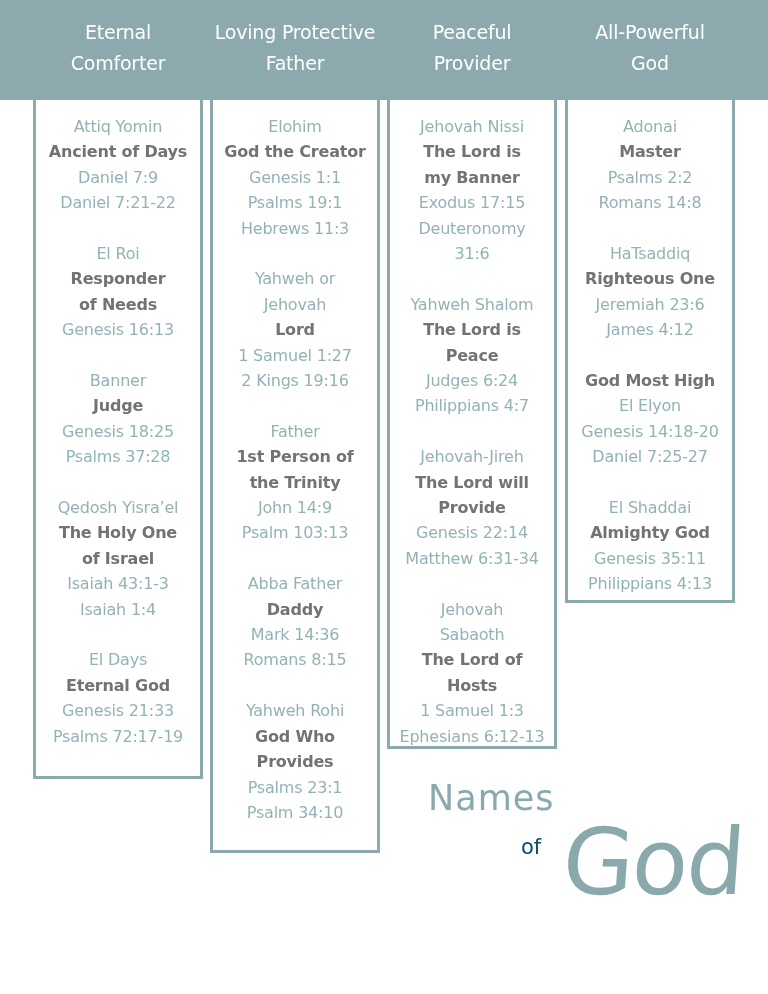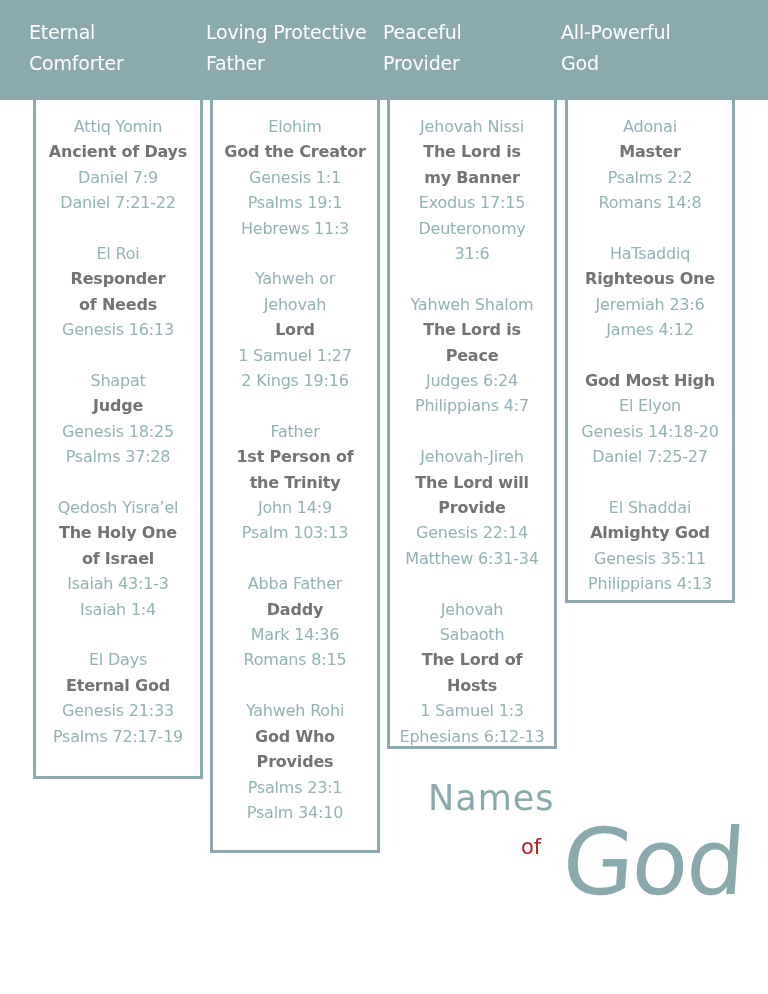--- a/index.html
+++ b/index.html
@@ -6,21 +6,21 @@
   body {
     width: 768px; height: 994px; position: relative; overflow: hidden;
     background: #ffffff;
     font-family: "DejaVu Sans", sans-serif;
   }
   .header {
     position: absolute; left: 0; top: 0; width: 768px; height: 100px;
     background: #8caaae;
   }
   .head-col {
-    position: absolute; top: 17px; width: 178px; 
+    position: absolute; top: 17px; width: 178px; text-align: center;
     color: #ffffff; font-family: "DejaVu Sans", sans-serif;
     font-size: 19px; line-height: 31px; font-weight: normal;
     letter-spacing: -0.2px;
   }
   .head-col span { display: block; }
   .col {
     position: absolute; top: 100px; width: 164px;
     border: 3px solid #8caaae; border-top: none;
     box-sizing: content-box;
   }
@@ -33,21 +33,21 @@
   .entry:last-child { margin-bottom: 0; }
   .line { display: block; white-space: nowrap; }
   .meaning { font-weight: bold; color: #737373; }
   .title-names {
     position: absolute; left: 428px; top: 768px;
     font-size: 35px; color: #8aa9ad; letter-spacing: 1px;
     line-height: 60px;
   }
   .title-of {
     position: absolute; left: 521px; top: 832px;
-    font-size: 21px; color: #b91c1c; line-height: 30px;
+    font-size: 21px; color: #0c4a6e; line-height: 30px;
   }
   .title-god {
     position: absolute; left: 563px; top: 808px;
     font-size: 92px; color: #8aa9ad; line-height: 110px;
     font-family: "DejaVu Sans", sans-serif; font-weight: normal;
     letter-spacing: -2px; transform: skewX(-4deg);
   }
 </style>
 </head>
 <body>
@@ -79,21 +79,21 @@
         <span class="line ref">Daniel 7:9</span>
         <span class="line ref">Daniel 7:21-22</span>
       </div>
       <div class="entry">
         <span class="line">El Roi</span>
         <span class="line meaning">Responder</span>
         <span class="line meaning">of Needs</span>
         <span class="line ref">Genesis 16:13</span>
       </div>
       <div class="entry">
-        <span class="line">Shapat</span>
+        <span class="line">Banner</span>
         <span class="line meaning">Judge</span>
         <span class="line ref">Genesis 18:25</span>
         <span class="line ref">Psalms 37:28</span>
       </div>
       <div class="entry">
         <span class="line">Qedosh Yisra’el</span>
         <span class="line meaning">The Holy One</span>
         <span class="line meaning">of Israel</span>
         <span class="line ref">Isaiah 43:1-3</span>
         <span class="line ref">Isaiah 1:4</span>

